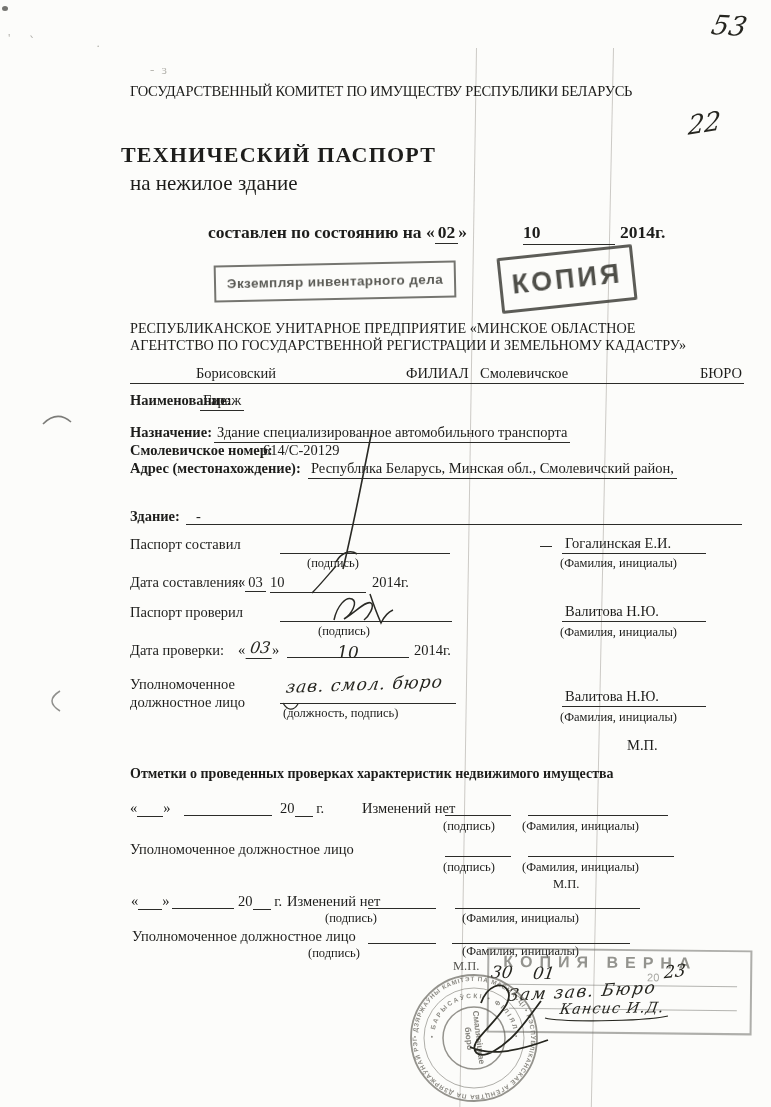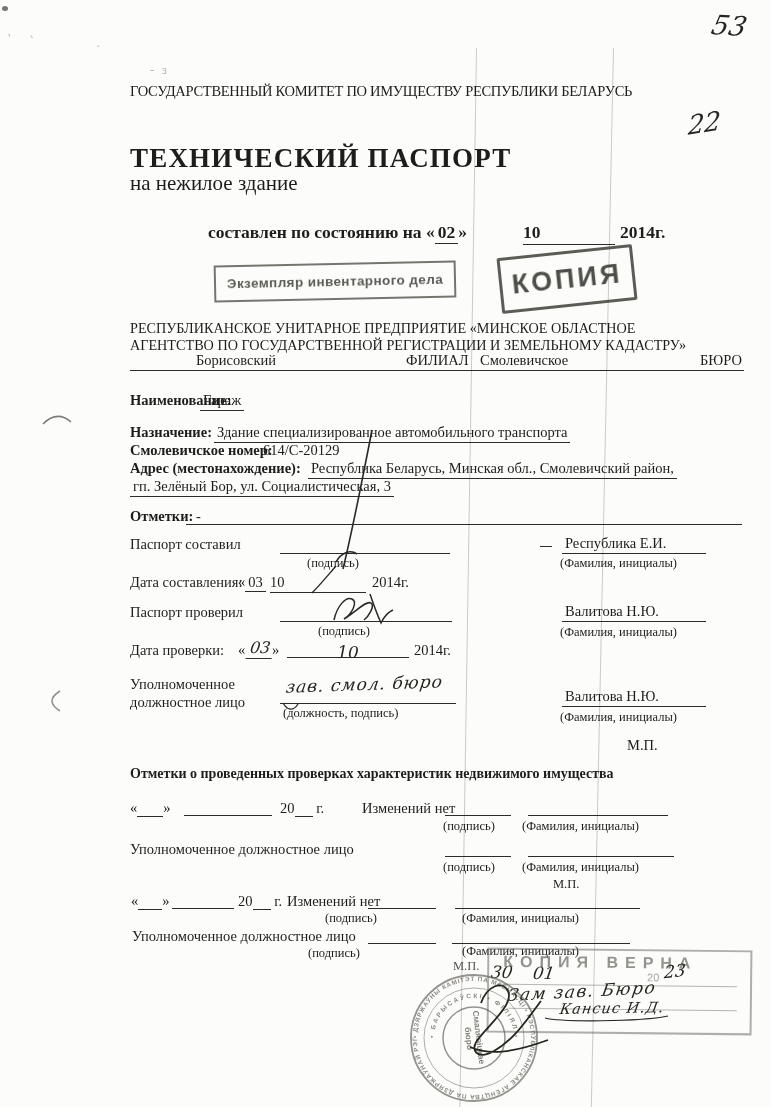--- a/index.html
+++ b/index.html
@@ -32,21 +32,21 @@
   <span class="pencil" style="left:30px;top:34px">՝</span>
   <span class="pencil" style="left:96px;top:38px">·</span>
   <span class="pencil" style="left:150px;top:62px;letter-spacing:2px">- ɜ</span>
 
   <div class="t hw" style="left:712px;top:10px;font-size:27px;transform:rotate(3deg) skewX(-10deg)">53</div>
 
   <div class="t c" style="left:130px;top:83px;width:614px;font-size:14.5px;letter-spacing:-0.3px">ГОСУДАРСТВЕННЫЙ КОМИТЕТ ПО ИМУЩЕСТВУ РЕСПУБЛИКИ БЕЛАРУСЬ</div>
 
   <div class="t hw" style="left:688px;top:108px;font-size:26px;transform:rotate(-9deg) skewX(-12deg)">22</div>
 
-  <div class="t b c" style="left:130px;top:142px;width:614px;font-size:27px;letter-spacing:1.2px">ТЕХНИЧЕСКИЙ ПАСПОРТ</div>
+  <div class="t b c" style="left:121px;top:142px;width:614px;font-size:22px;letter-spacing:1.2px">ТЕХНИЧЕСКИЙ ПАСПОРТ</div>
   <div class="t c" style="left:130px;top:171px;width:614px;font-size:21px">на нежилое здание</div>
 
   <div class="t b" style="left:208px;top:222px;font-size:17.5px">
     <span>составлен по состоянию на «</span><span class="u" style="border-bottom-width:1.8px">02</span><span>»</span>
   </div>
   <div class="t b c" style="left:523px;top:222px;width:92px;font-size:17.5px;border-bottom:1.8px solid #2b2b28;padding-bottom:1px">10</div>
   <div class="t b" style="left:620px;top:222px;font-size:17.5px">2014г.</div>
 
   <div class="stampbox" style="left:214px;top:263px;width:238px;height:33px;border:2px solid rgba(72,72,66,.75);
        transform:rotate(-1.2deg);filter:blur(.3px)">
@@ -54,50 +54,49 @@
   </div>
 
   <div class="stampbox" style="left:499px;top:251px;width:130px;height:50px;border:3.5px solid rgba(52,52,46,.8);
        transform:rotate(-6deg);border-radius:2px;filter:blur(.4px)">
     <span style="font-size:27px;font-weight:bold;color:rgba(48,48,42,.85);letter-spacing:3px">КОПИЯ</span>
   </div>
 
   <div class="t c" style="left:130px;top:337px;width:614px;font-size:14.2px">АГЕНТСТВО ПО ГОСУДАРСТВЕННОЙ РЕГИСТРАЦИИ И ЗЕМЕЛЬНОМУ КАДАСТРУ»</div>
   <div class="t c" style="left:130px;top:320px;width:614px;font-size:14.2px">РЕСПУБЛИКАНСКОЕ УНИТАРНОЕ ПРЕДПРИЯТИЕ «МИНСКОЕ ОБЛАСТНОЕ</div>
 
-  <div style="position:absolute;left:130px;top:353px;width:614px;height:17px;border-bottom:1.5px solid #2b2b28">
+  <div style="position:absolute;left:130px;top:366px;width:614px;height:17px;border-bottom:1.5px solid #2b2b28">
     <span class="t" style="left:66px;top:-1px">Борисовский</span>
     <span class="t" style="left:276px;top:-1px">ФИЛИАЛ</span>
     <span class="t" style="left:350px;top:-1px">Смолевичское</span>
     <span class="t" style="right:2px;top:-1px">БЮРО</span>
   </div>
 
   <div class="t b" style="left:130px;top:392px">Наименование:</div>
   <div class="t u" style="left:200px;top:392px">Гараж</div>
 
   <div class="t b" style="left:130px;top:424px">Назначение:</div>
   <div class="t u" style="left:214px;top:424px">Здание специализированное автомобильного транспорта</div>
 
   <div class="t b" style="left:130px;top:442px">Смолевичское номер:</div>
   <div class="t" style="left:263px;top:442px">614/С-20129</div>
 
   <div class="t b" style="left:130px;top:460px">Адрес (местонахождение):</div>
   <div class="t u" style="left:308px;top:460px">Республика Беларусь, Минская обл., Смолевичский район,</div>
-  <div class="t u" style="left:130px;top:478px">гп. Зелёный Бор, ул. Социалистическая, 3</div>
-
-  <div class="t b" style="left:130px;top:508px">Отметки:</div>
+
+  <div class="t b" style="left:130px;top:508px">Здание:</div>
   <div class="line" style="left:186px;top:508px;width:556px;height:16px;text-align:left">
       <span class="t" style="left:10px;top:0">-</span>
     </div>
 
   <div class="t" style="left:130px;top:536px">Паспорт составил</div>
   <div class="line" style="left:280px;top:538px;width:170px;height:15px"></div>
   <div class="t sm" style="left:307px;top:556px">(подпись)</div>
   <div class="line" style="left:540px;top:538px;width:12px;height:8px"></div>
-  <div class="t c u" style="left:562px;top:535px;width:138px">Республика Е.И.</div>
+  <div class="t c u" style="left:562px;top:535px;width:138px">Гогалинская Е.И.</div>
   <div class="t sm" style="left:560px;top:556px">(Фамилия, инициалы)</div>
 
   <div class="t" style="left:130px;top:574px">Дата составления:</div>
   <div class="t" style="left:238px;top:574px"><span>«</span><span class="u">03</span></div>
   <div class="t c" style="left:270px;top:574px;width:96px;border-bottom:1.4px solid #2b2b28;padding-bottom:1px">10</div>
   <div class="t" style="left:372px;top:574px">2014г.</div>
 
   <div class="t" style="left:130px;top:604px">Паспорт проверил</div>
   <div class="line" style="left:280px;top:606px;width:172px;height:15px"></div>
   <div class="t sm" style="left:318px;top:624px">(подпись)</div>

